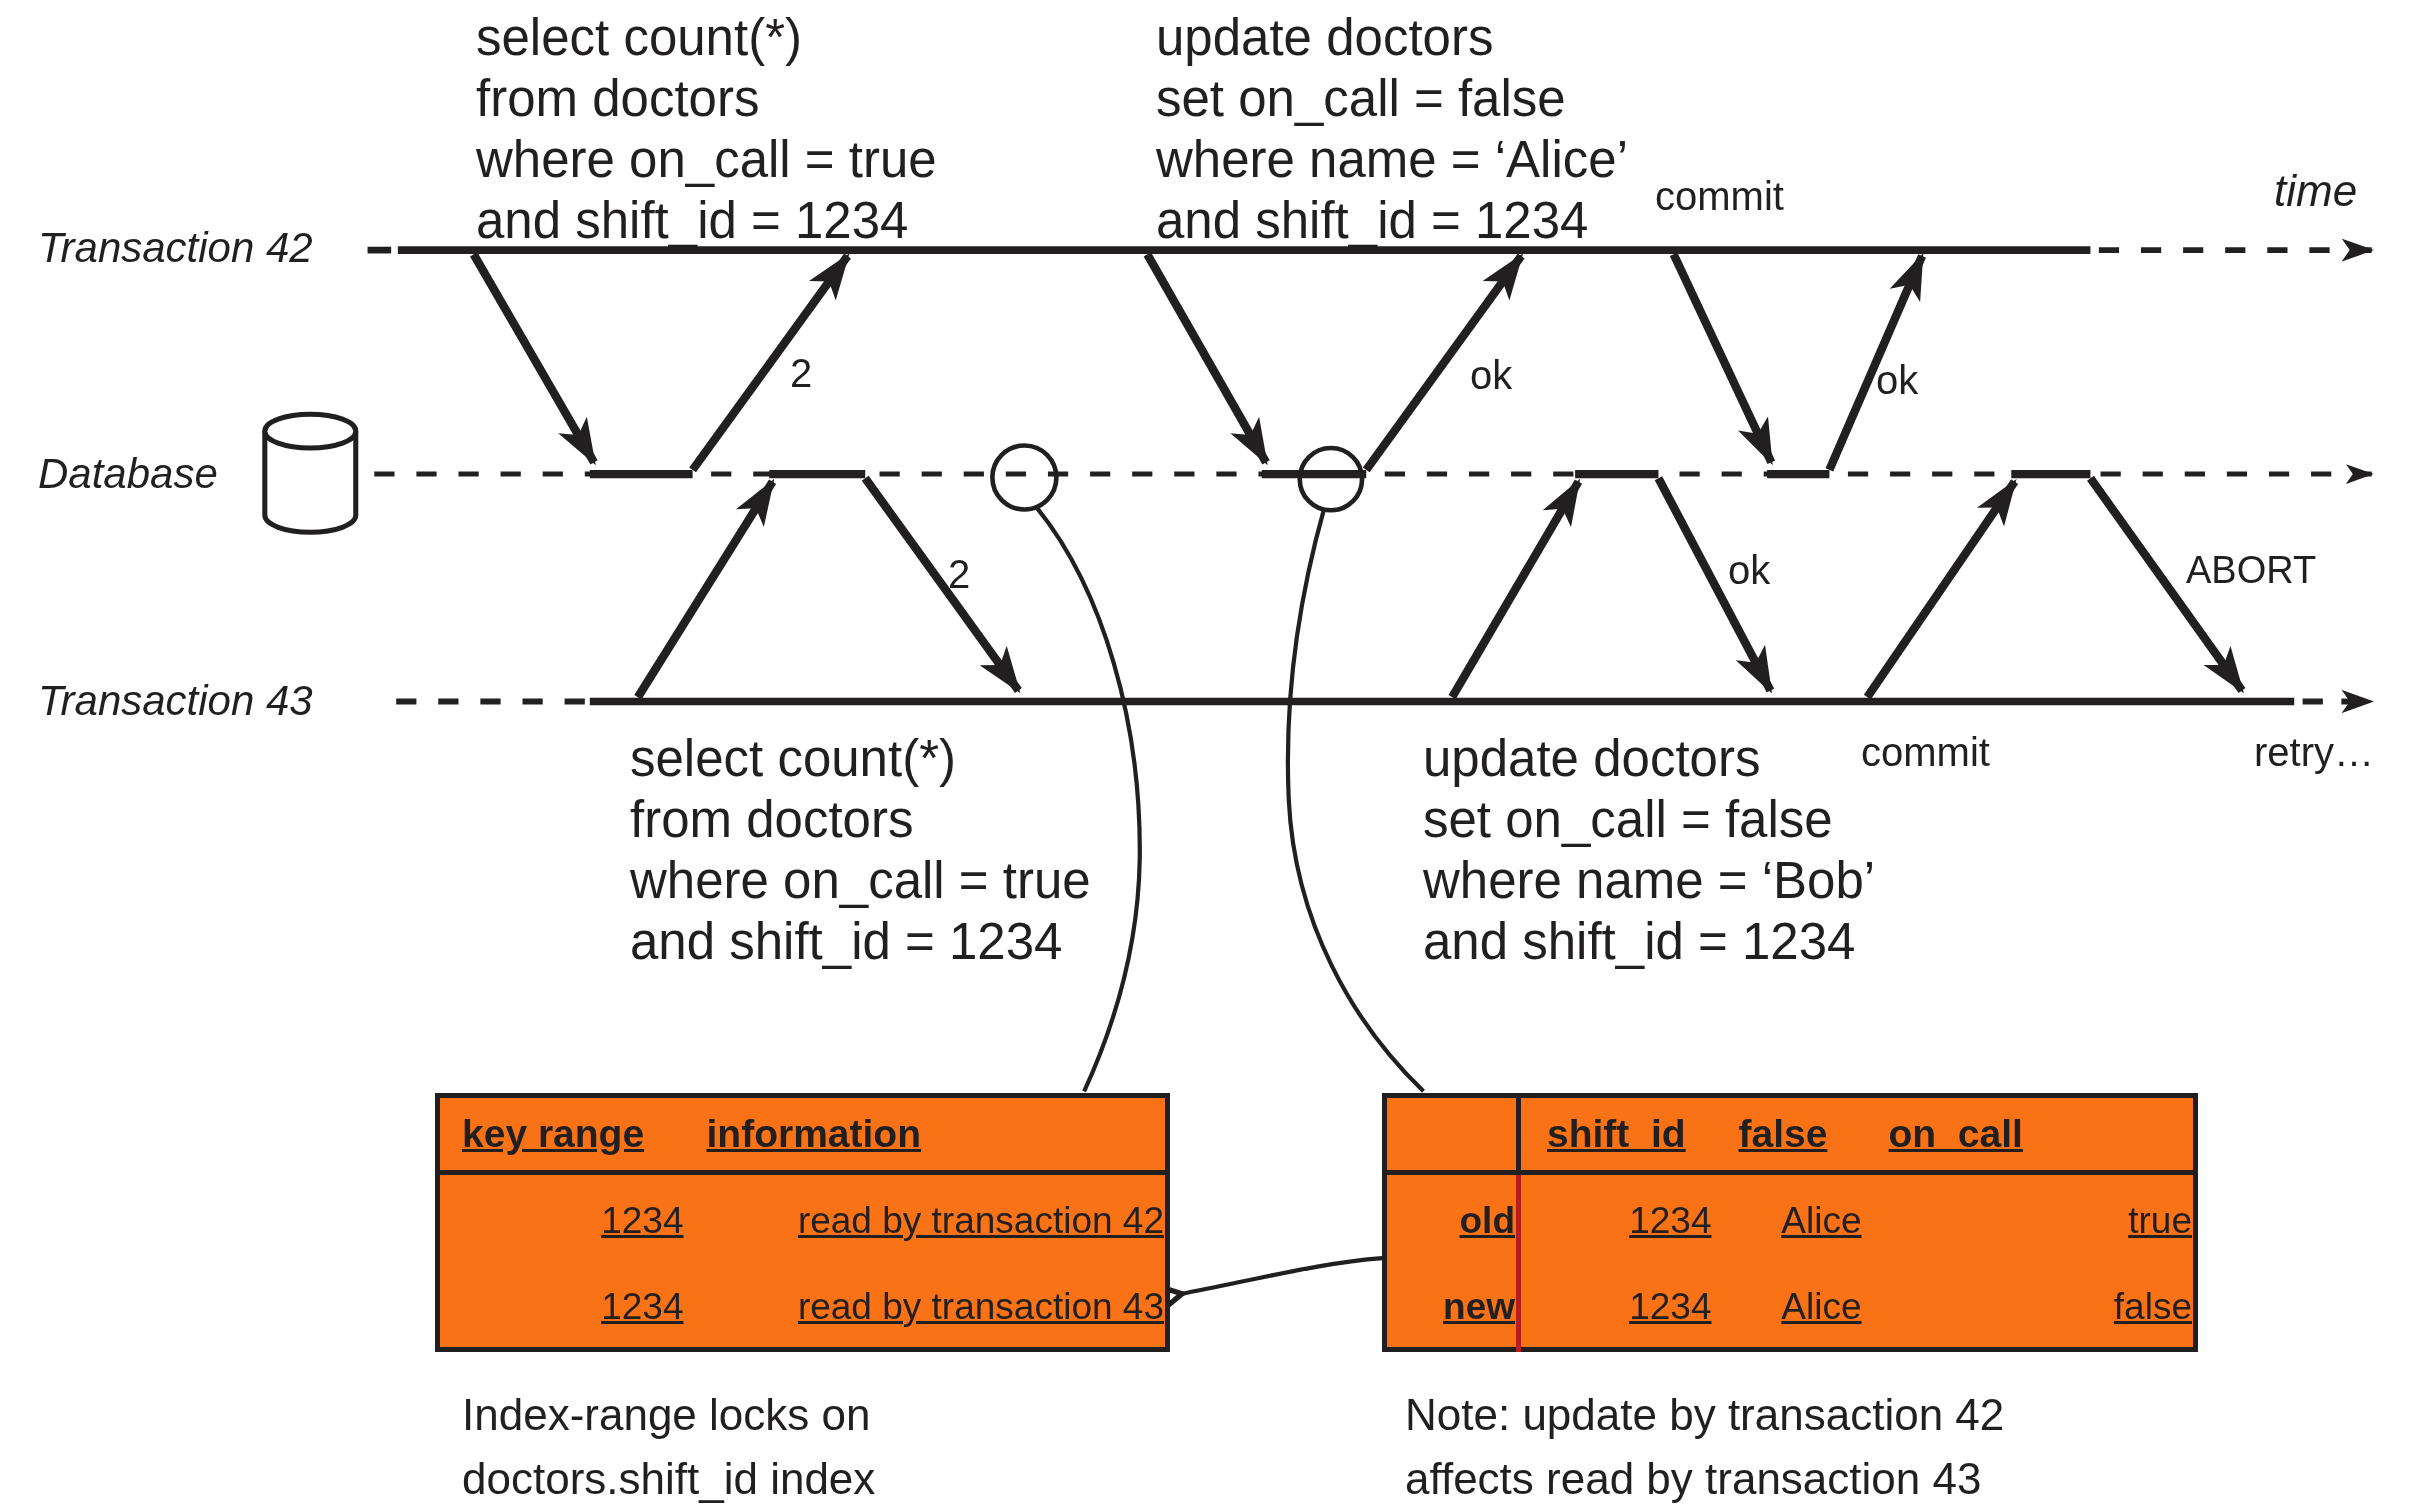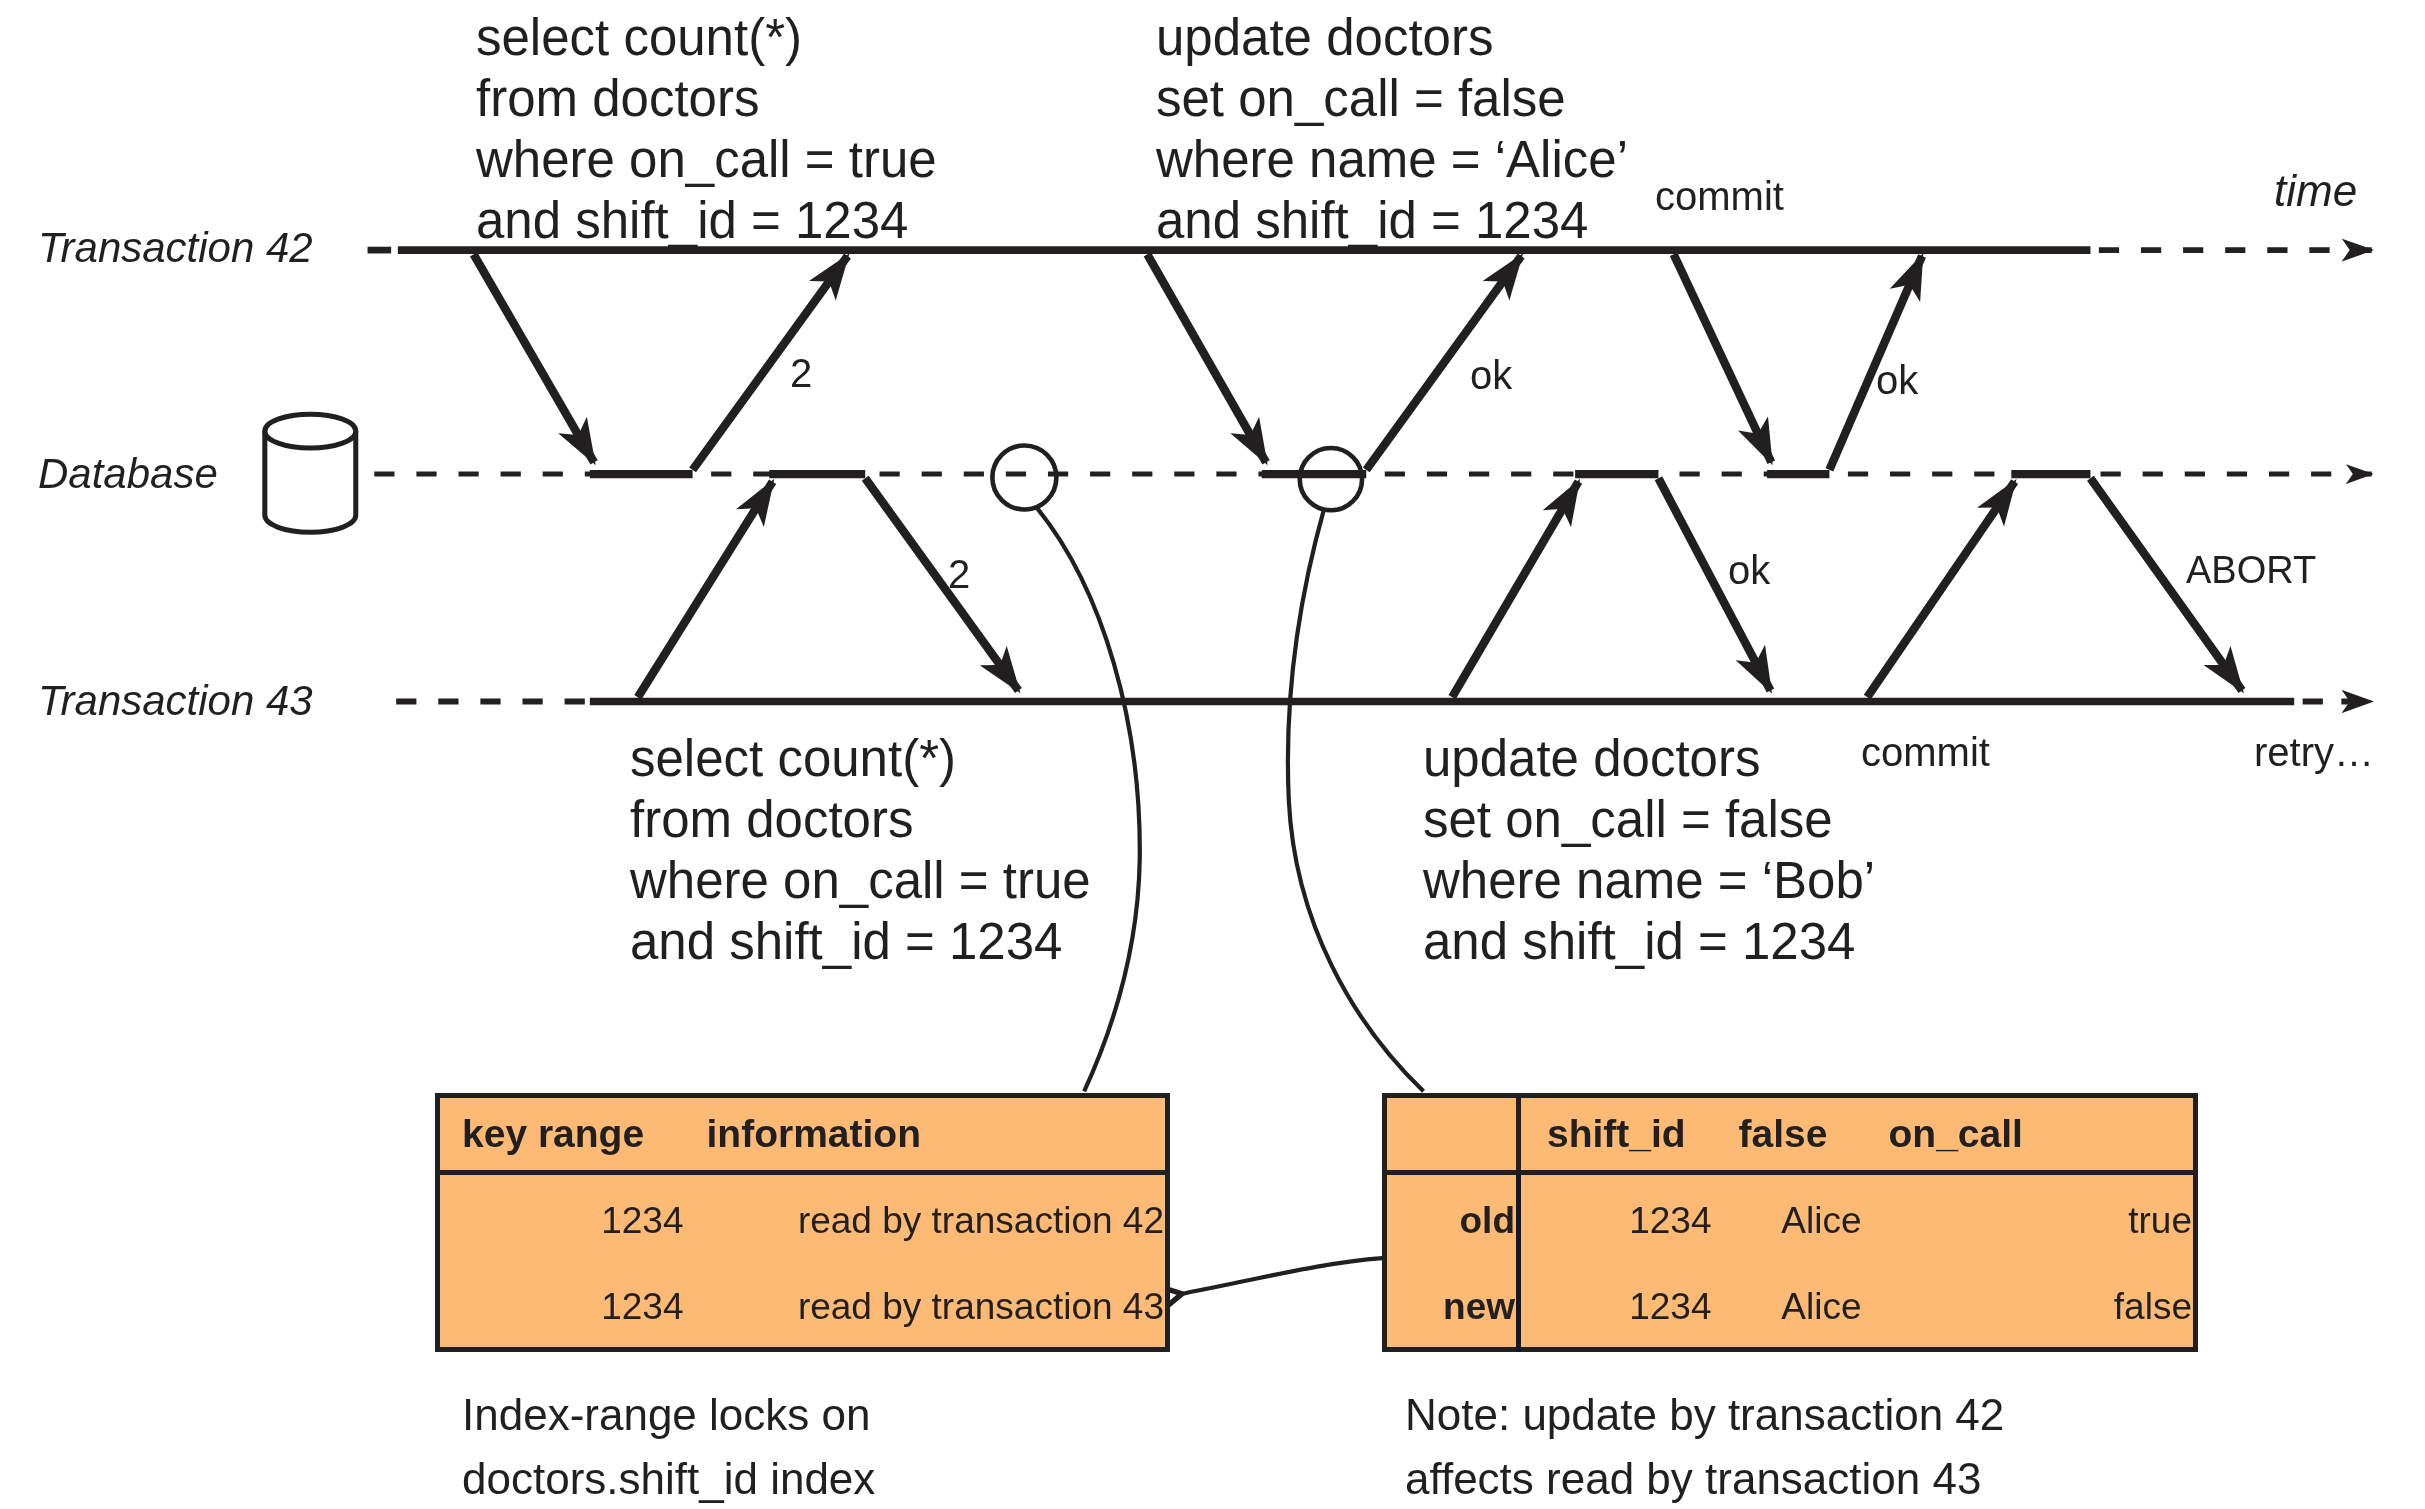--- a/index.html
+++ b/index.html
@@ -4,30 +4,30 @@
 <style>
   html,body{margin:0;padding:0;background:#ffffff;}
   .canvas{position:relative;width:2426px;height:1509px;background:#fff;overflow:hidden;
           font-family:"Liberation Sans", sans-serif;color:#221f20;}
   .lbl{position:absolute;white-space:pre-line;line-height:61px;font-size:51px;}
   .lane{font-size:42px;line-height:47px;white-space:nowrap;font-style:italic;}
   .small{font-size:40px;line-height:42px;white-space:nowrap;}
   .cap{position:absolute;white-space:pre-line;font-size:44px;line-height:64px;}
   svg{position:absolute;left:0;top:0;}
   table.tbl{position:absolute;border-collapse:collapse;table-layout:fixed;
-            border:5px solid #221f20;background:#fdba74;}
+            border:5px solid #221f20;background:#f97316;text-decoration:underline;}
   table.tbl th{font-size:39px;font-weight:bold;text-align:left;vertical-align:middle;}
   table.tbl td{font-size:37px;font-weight:normal;text-align:right;vertical-align:middle;}
   table.tbl thead tr{border-bottom:5px solid #221f20;}
   #lock-table th,#lock-table td{padding-left:22px;}
   #lock-table thead tr{height:77px;}
   #lock-table tbody tr:nth-child(1){height:94px;}
   #lock-table tbody tr:nth-child(2){height:83px;}
   #row-table th,#row-table td{padding-left:26px;}
-  #row-table .rowhdr{padding-left:22px;font-weight:bold;border-right:5px solid #0f172a;}
+  #row-table .rowhdr{padding-left:22px;font-weight:bold;border-right:5px solid #b91c1c;}
   #row-table thead .rowhdr{border-right:5px solid #221f20;}
   #row-table thead tr{height:77px;}
   #row-table tbody tr:nth-child(1){height:94px;}
   #row-table tbody tr:nth-child(2){height:83px;}
 </style>
 </head>
 <body>
 
 <div class="canvas">
 

